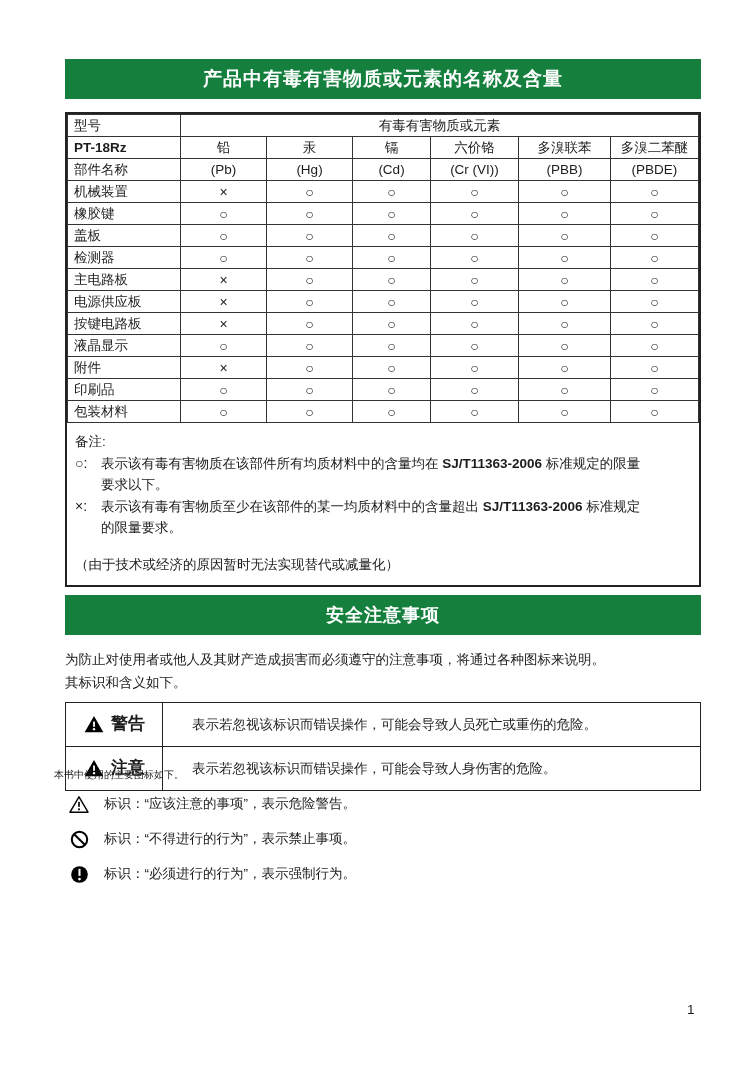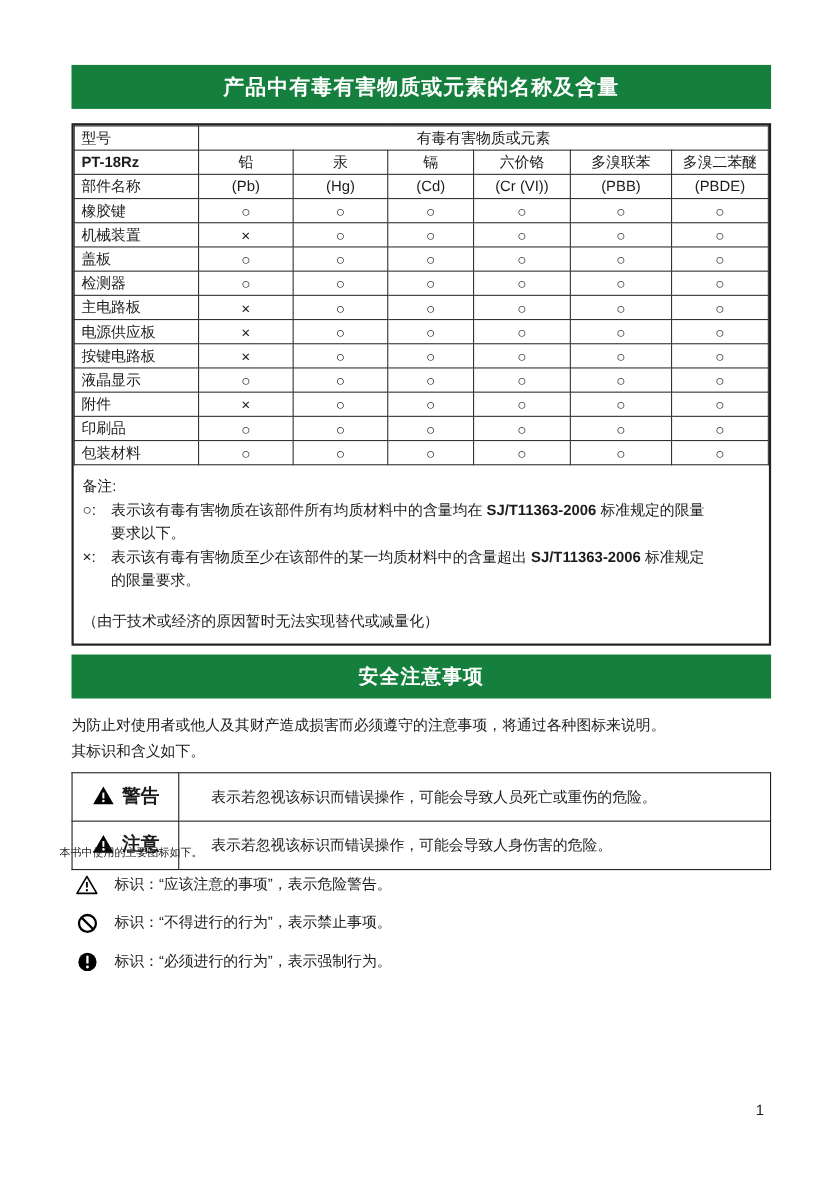--- a/index.html
+++ b/index.html
@@ -97,31 +97,31 @@
           <td>(Pb)</td>
           <td>(Hg)</td>
           <td>(Cd)</td>
           <td>(Cr (VI))</td>
           <td>(PBB)</td>
           <td>(PBDE)</td>
         </tr>
       </tbody>
       <tbody>
           <tr>
+            <td class="part-col">机械装置</td>
+            <td class="sym">×</td>
+            <td class="sym">○</td>
+            <td class="sym">○</td>
+            <td class="sym">○</td>
+            <td class="sym">○</td>
+            <td class="sym">○</td>
+          </tr>
+          <tr>
             <td class="part-col">橡胶键</td>
             <td class="sym">○</td>
-            <td class="sym">○</td>
-            <td class="sym">○</td>
-            <td class="sym">○</td>
-            <td class="sym">○</td>
-            <td class="sym">○</td>
-          </tr>
-          <tr>
-            <td class="part-col">机械装置</td>
-            <td class="sym">×</td>
             <td class="sym">○</td>
             <td class="sym">○</td>
             <td class="sym">○</td>
             <td class="sym">○</td>
             <td class="sym">○</td>
           </tr>
           <tr>
             <td class="part-col">盖板</td>
             <td class="sym">○</td>
             <td class="sym">○</td>

